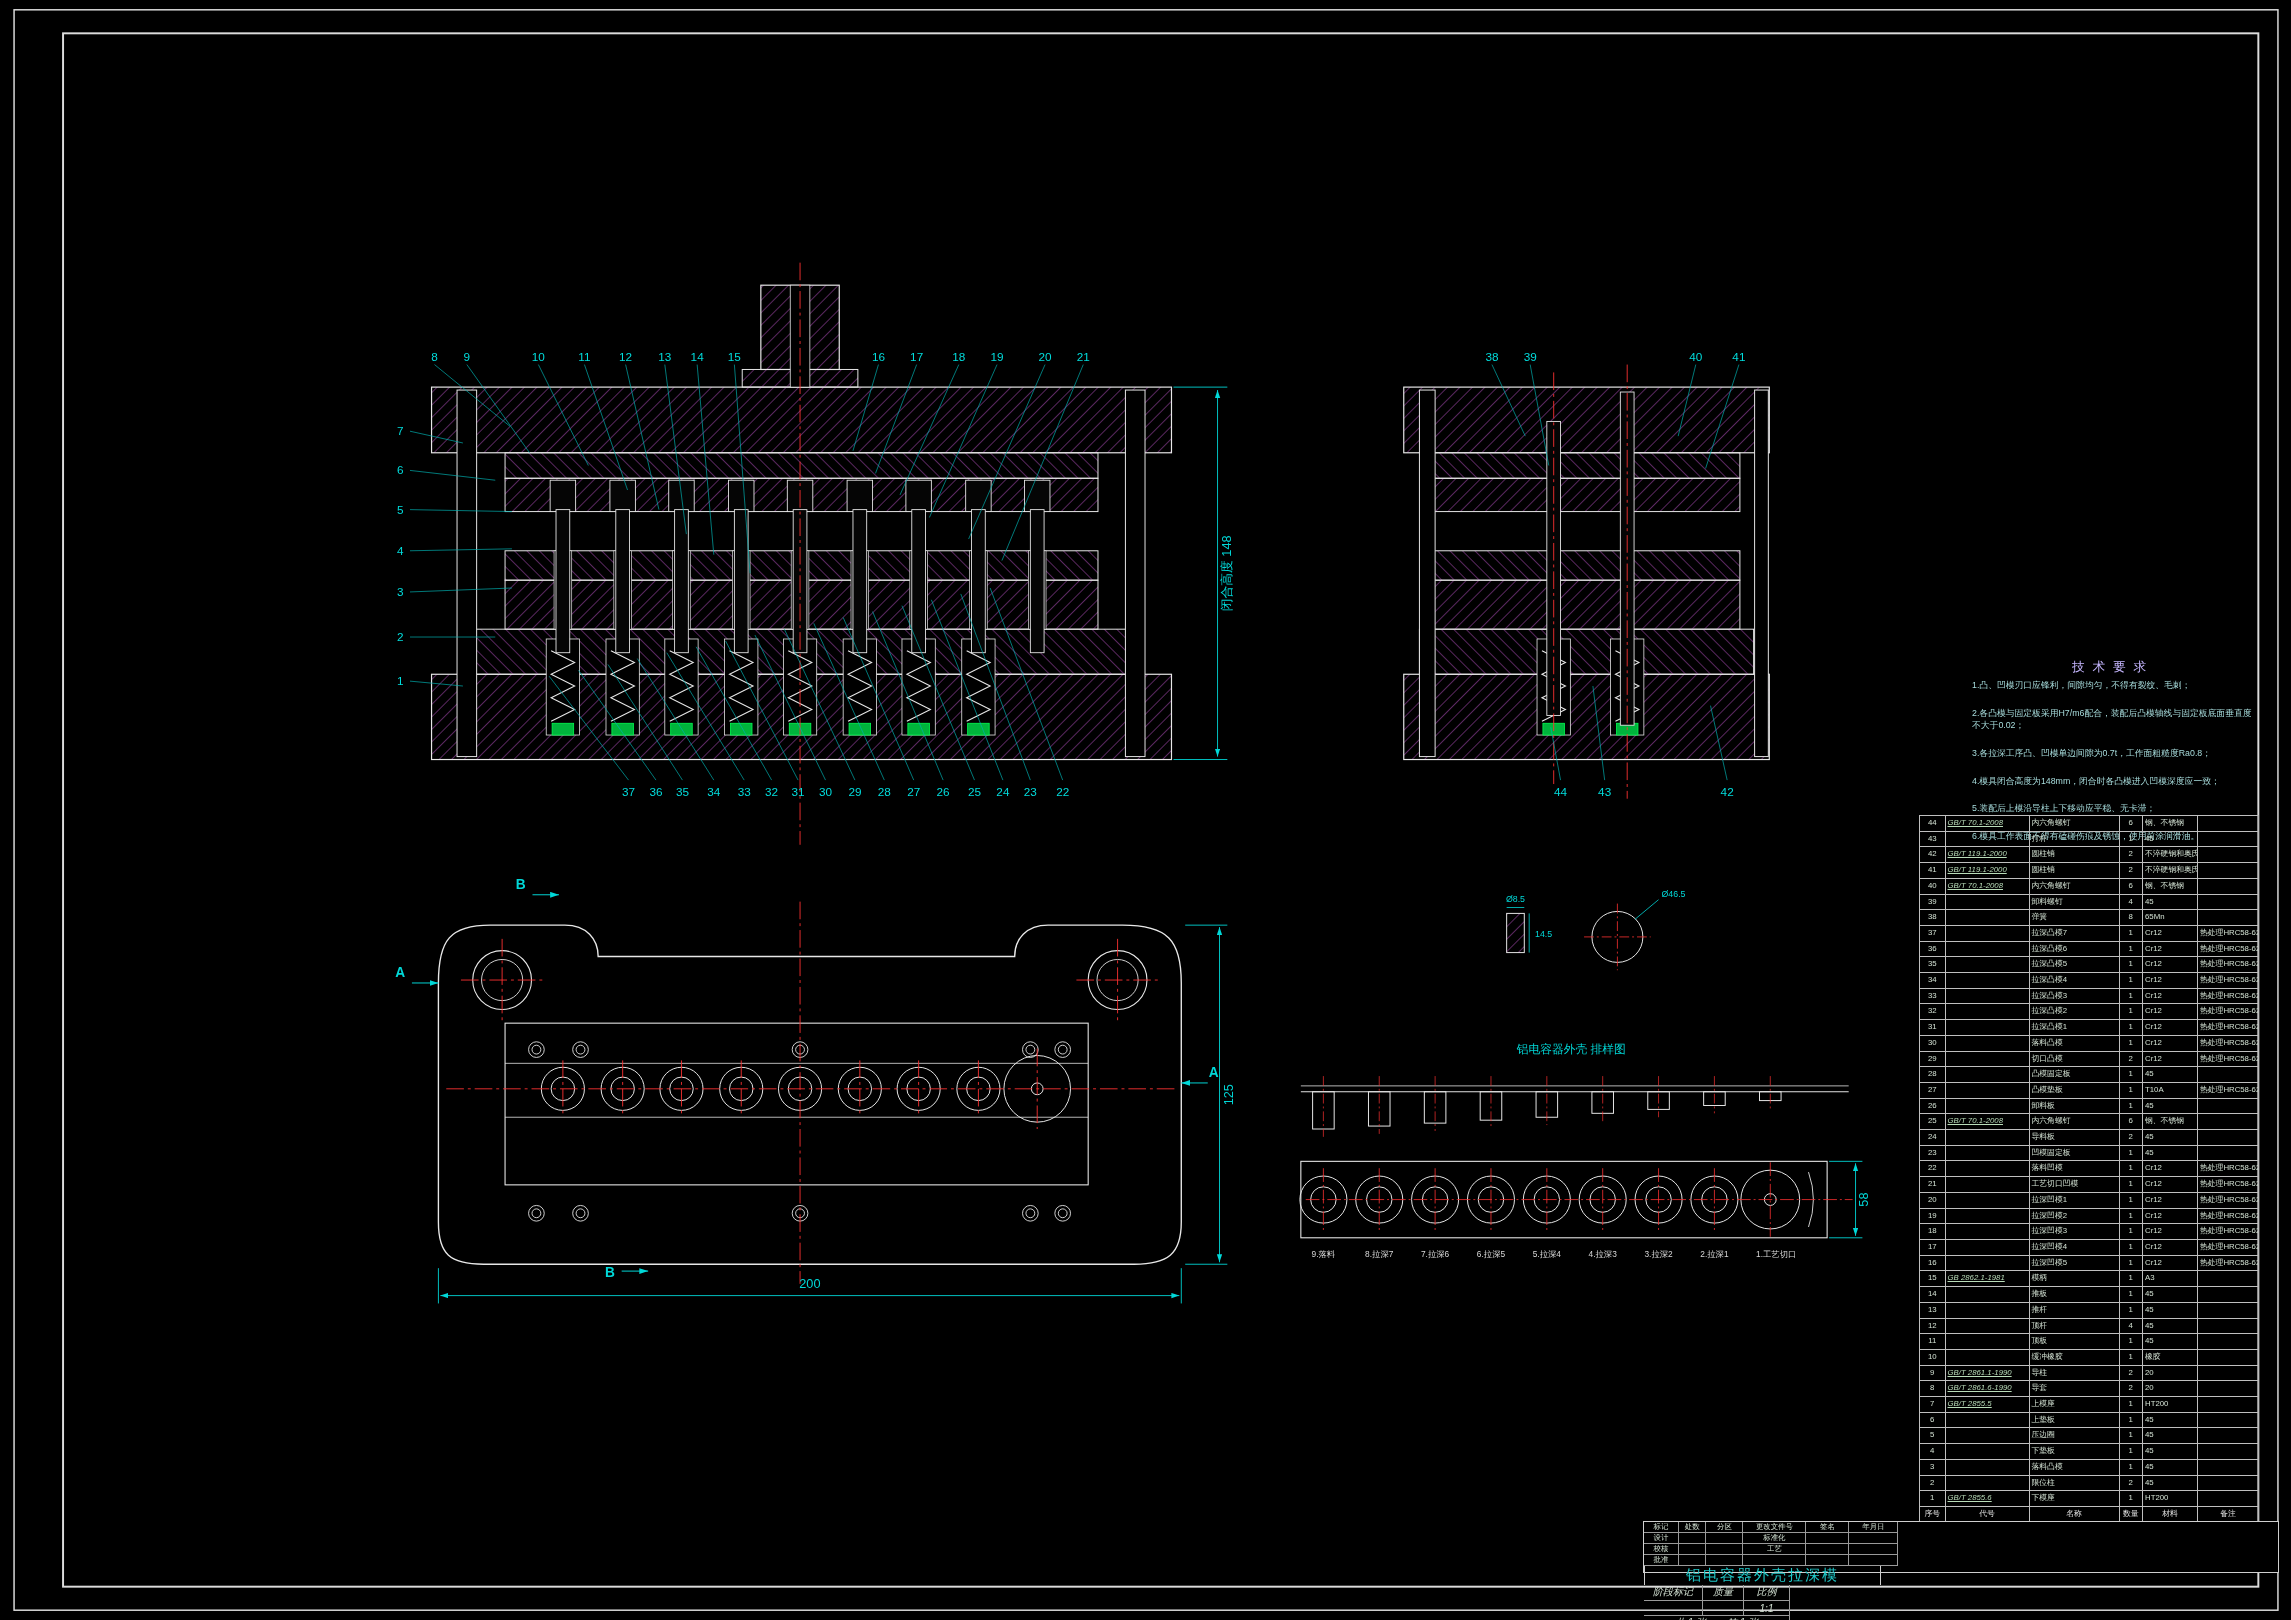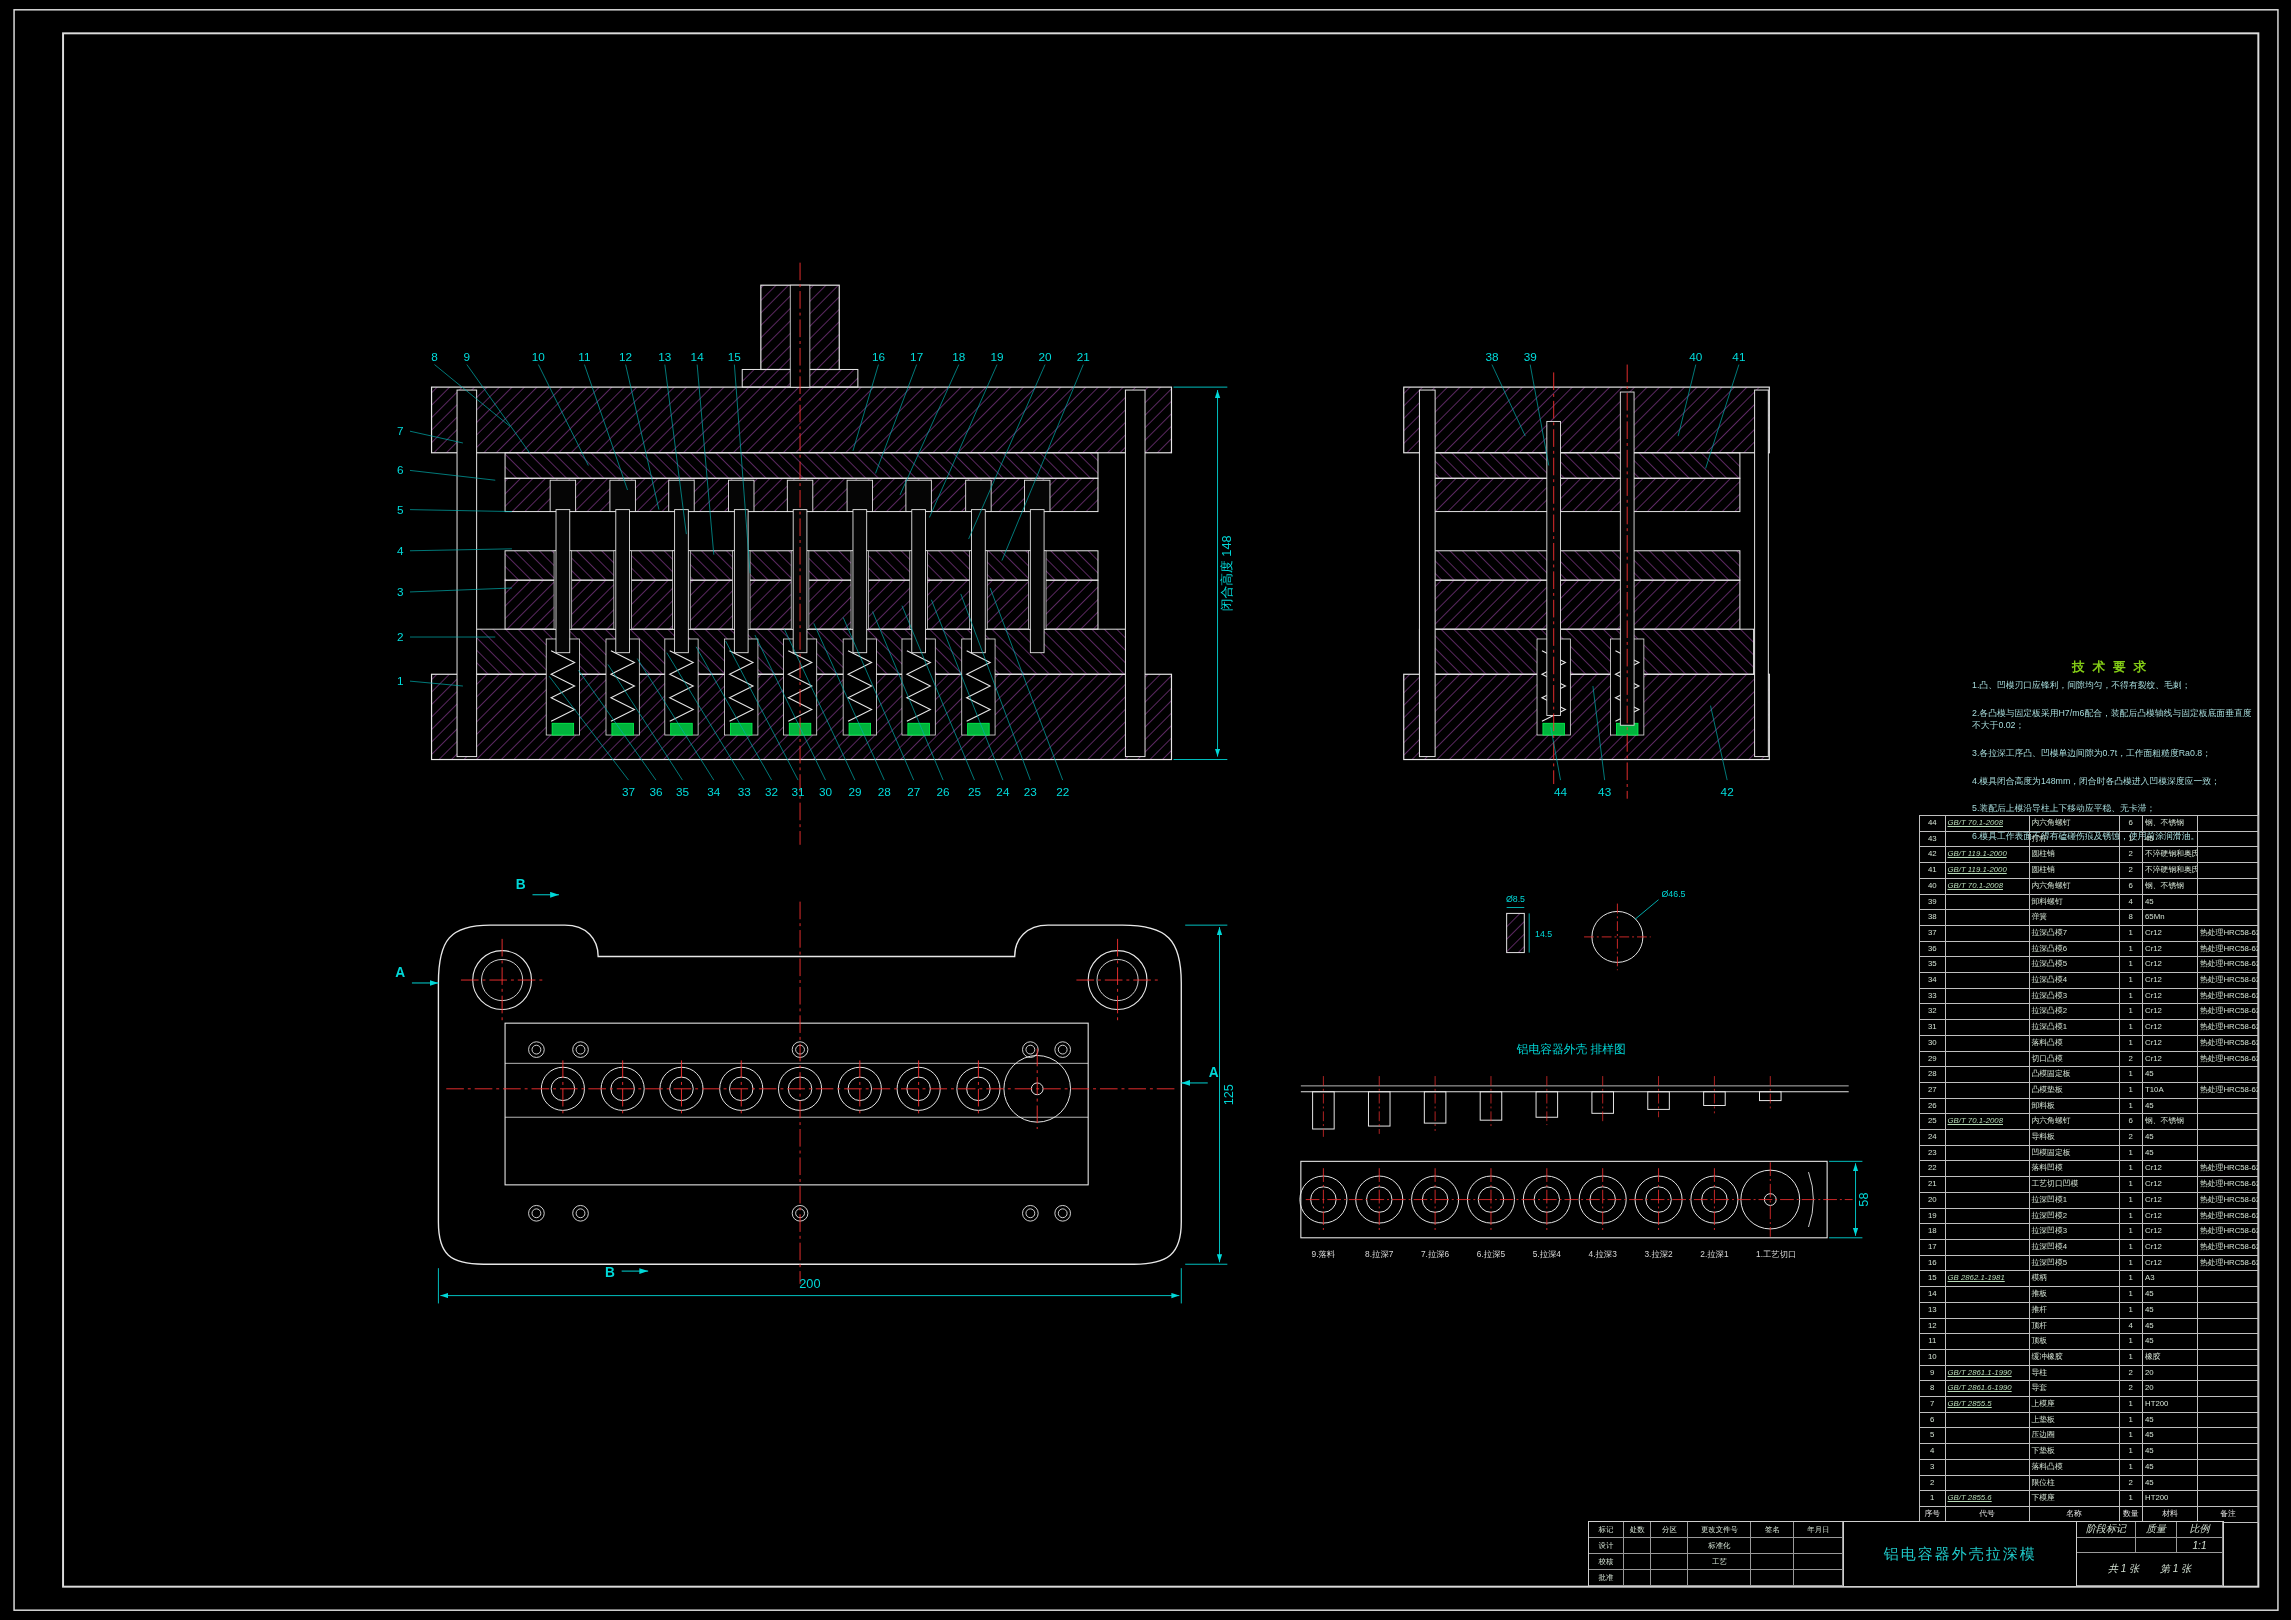--- a/index.html
+++ b/index.html
@@ -4,31 +4,31 @@
 <style>
   html,body{margin:0;padding:0;background:#000;}
   .sheet{position:relative;width:2292px;height:1620px;background:#000;overflow:hidden;
          font-family:"Liberation Sans",sans-serif;}
   svg text{font-family:"Liberation Sans",sans-serif;}
   .co{fill:#00dcdc;font-size:12px;text-anchor:middle;}
   .dim{fill:#00d8d8;font-size:13px;text-anchor:middle;}
   .sec{fill:#00d8d8;font-size:14px;font-weight:bold;text-anchor:middle;}
   .lbl{fill:#d8d8d8;font-size:8.5px;text-anchor:middle;}
   .tech{position:absolute;left:1972px;top:659px;width:282px;color:#a7dcdc;font-size:8.8px;line-height:1.35;}
-  .tech h3{margin:0 0 3.9px 0;color:#84cc16;font-size:12.7px;font-weight:bold;text-align:center;letter-spacing:7.8px;}
+  .tech h3{margin:0 0 3.9px 0;color:#c4b5fd;font-size:12.7px;font-weight:normal;text-align:center;letter-spacing:7.8px;}
   .tech div{margin-bottom:16px;}
   .bom{position:absolute;left:1919px;top:815px;width:339px;border-collapse:collapse;
        color:#d2e0d2;font-size:7.8px;table-layout:fixed;}
   .bom td,.bom th{border:1px solid #bfbfbf;height:14.7px;line-height:14.7px;padding:0 2px;overflow:hidden;
        white-space:nowrap;font-weight:normal;box-sizing:border-box;text-align:left;}
   .bom td:nth-child(1),.bom th:nth-child(1),.bom td:nth-child(4),.bom th:nth-child(4){text-align:center;}
   .bom td:nth-child(2){font-style:italic;color:#b9dcb9;text-decoration:underline;}
   .bom .hdr th{text-align:center;color:#e0e0e0;margin-top:45px;}
-  .tblock{position:absolute;left:1588px;top:1521px;width:636px;height:66px;display:flex;
-          border:1px solid #cfcfcf;box-sizing:border-box;color:#d2e0d2;background:#000;}
+  .tblock{position:absolute;left:1643px;top:1521px;width:636px;height:52px;display:flex;
+          border:1px solid #cfcfcf;box-sizing:border-box;color:#d2e0d2;background:#000;flex-direction:column;}
   .tb-left{width:255px;display:grid;grid-template-columns:35px 27.4px 37px 63px 43px 49px;
            grid-template-rows:repeat(4,1fr);font-size:7.4px;}
   .tb-left div{border-right:1px solid #9a9a9a;border-bottom:1px solid #9a9a9a;display:flex;
            align-items:center;justify-content:center;overflow:hidden;white-space:nowrap;}
   .tb-mid{width:235px;border-right:1px solid #cfcfcf;border-left:1px solid #cfcfcf;display:flex;
            align-items:center;justify-content:center;color:#1fc8c8;font-size:15px;letter-spacing:2px;}
   .tb-right{width:146px;display:grid;grid-template-columns:59px 41px 46px;grid-template-rows:15.7px 15.7px 1fr;
            font-size:10px;font-style:italic;}
   .tb-right div{border-right:1px solid #9a9a9a;border-bottom:1px solid #9a9a9a;display:flex;
            align-items:center;justify-content:center;overflow:hidden;white-space:nowrap;}

